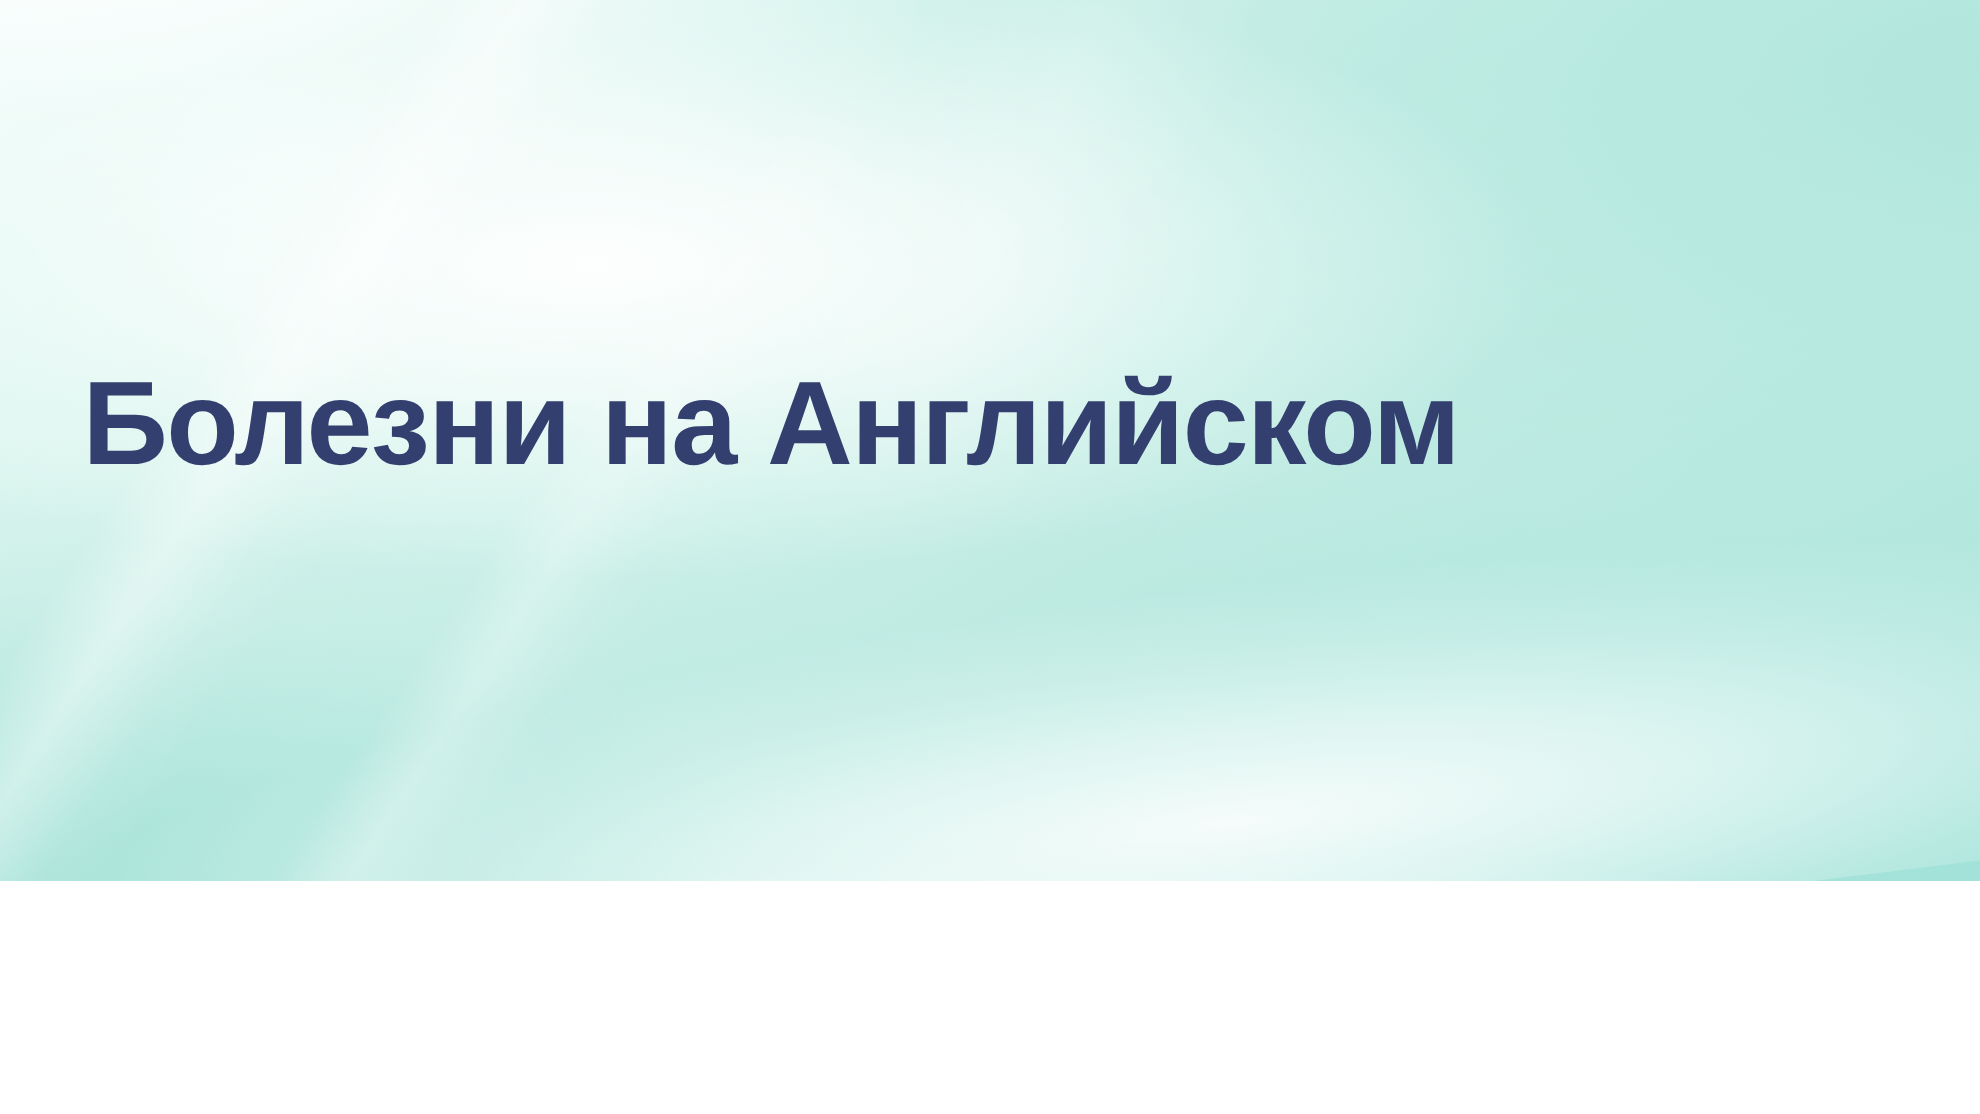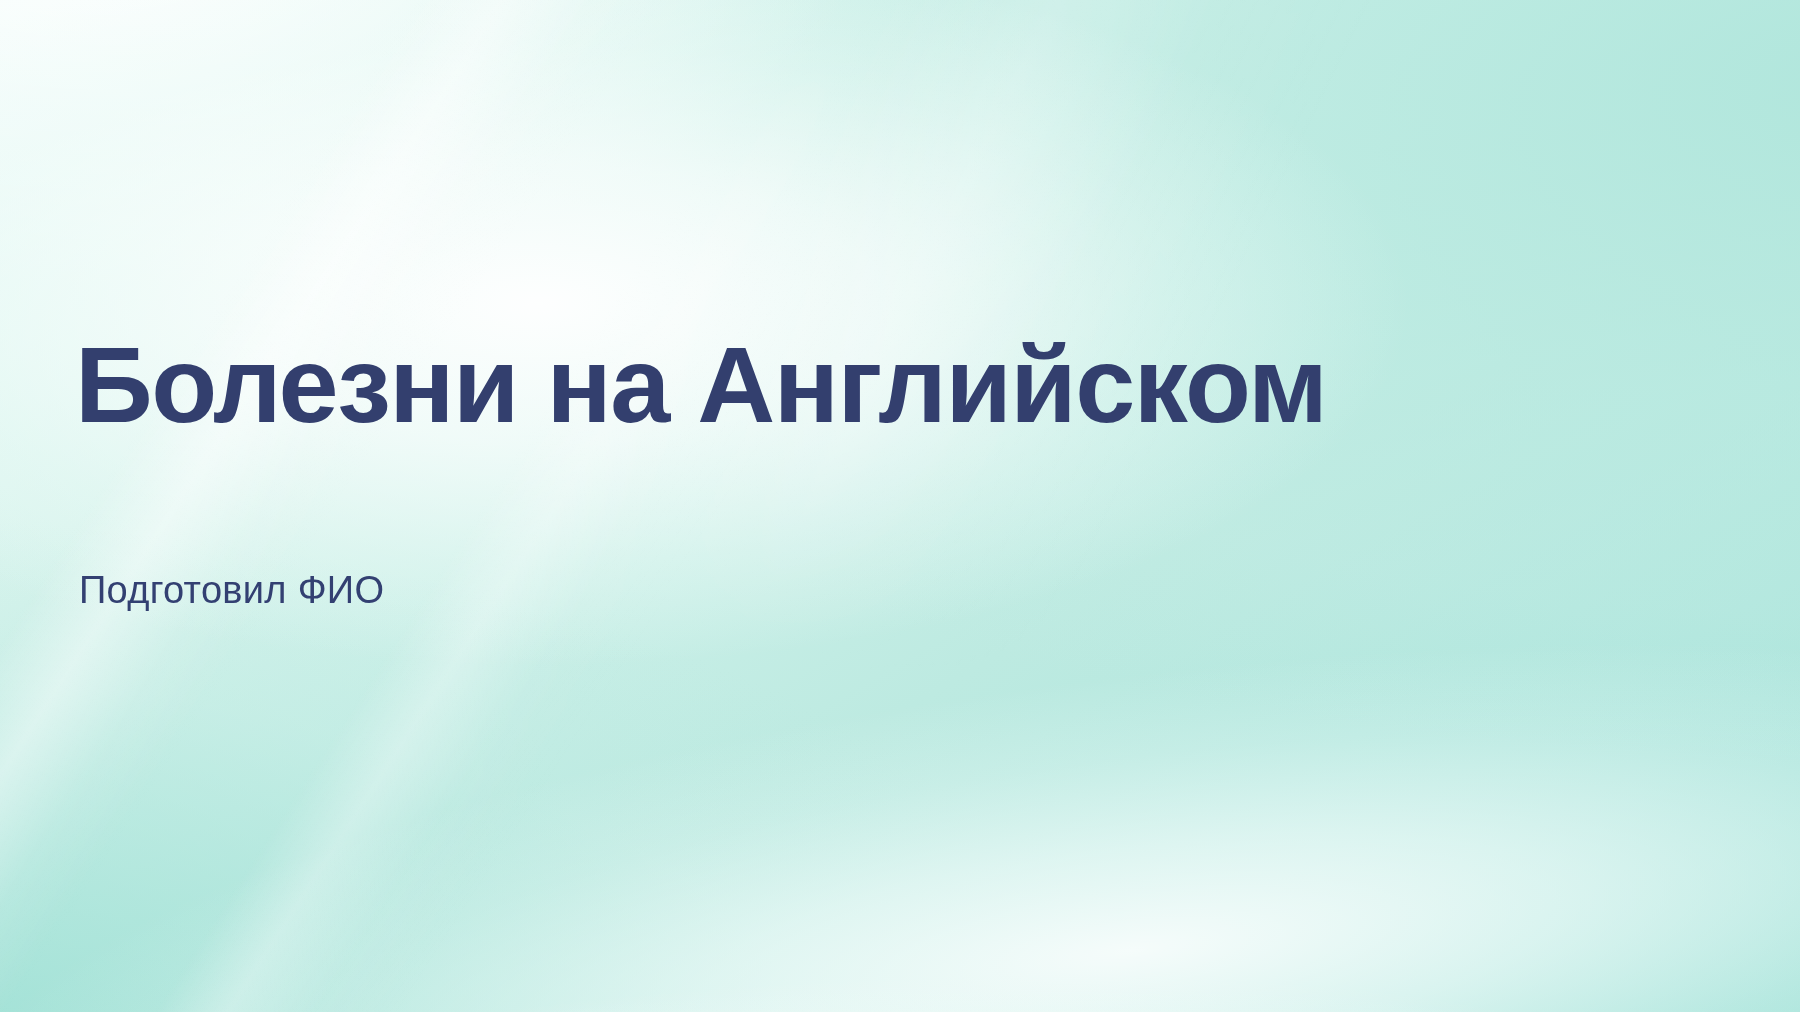--- a/index.html
+++ b/index.html
@@ -5,21 +5,21 @@
 <style>
   html, body {
     margin: 0;
     padding: 0;
     background: #ffffff;
   }
 
   #slide {
     position: relative;
     width: 1800px;
-    height: 1012px;
+    height: 801px;
     overflow: hidden;
     font-family: "Liberation Sans", "DejaVu Sans", sans-serif;
     
     background: linear-gradient(150deg,
         #ecfbf8 0%,
         #e3f8f3 14%,
         #d6f3ec 30%,
         #c9efe7 46%,
         #bdeae1 60%,
         #b2e7de 74%,
@@ -170,16 +170,15 @@
   <div class="bg-layer wash-bottomleft"></div>
   <div class="bg-layer haze-topleft"></div>
   <div class="bg-layer glow-title"></div>
   <div class="bg-layer swoosh-main"></div>
   <div class="bg-layer swoosh-low"></div>
   <div class="bg-layer streaks-left"></div>
   <div class="bg-layer crest-upper"></div>
 
   <div class="content">
     <h1 class="slide-title">Болезни на Английском</h1>
-    <p class="slide-subtitle">Подготовил ФИО</p>
   </div>
 
 </div>
 
 </body></html>

